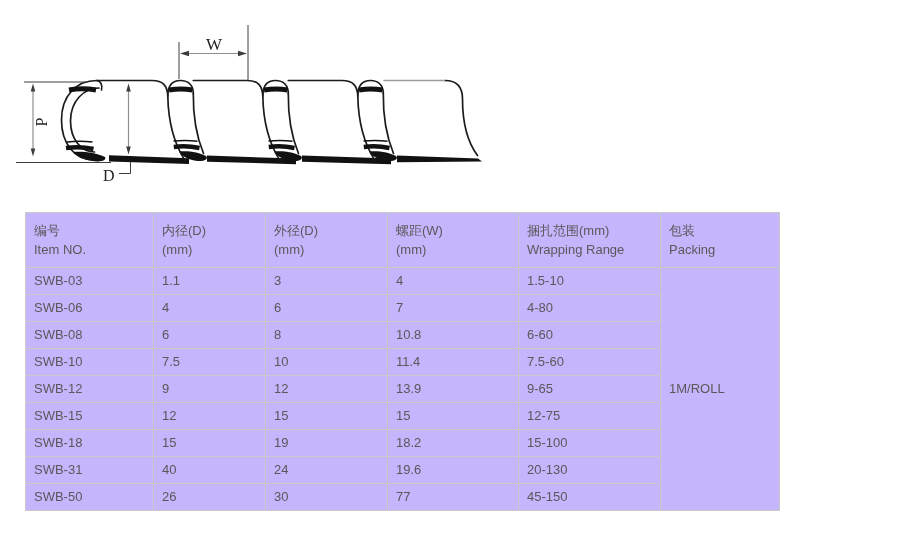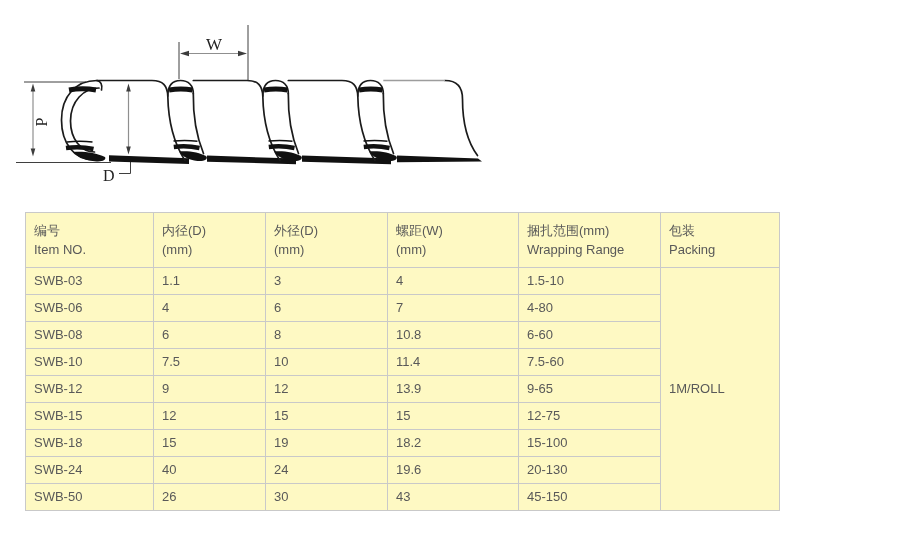--- a/index.html
+++ b/index.html
@@ -5,21 +5,21 @@
   html,body{margin:0;padding:0;background:#ffffff;}
   .canvas{
     position:relative;width:900px;height:549px;background:#ffffff;overflow:hidden;
     font-family:"Liberation Sans","DejaVu Sans",sans-serif;
   }
   .diagram{position:absolute;left:0;top:0;width:500px;height:200px;}
   .dim-label{font-family:"Liberation Serif","DejaVu Serif",serif;fill:#232323;}
   table.spec-table{
     position:absolute;left:25px;top:212px;width:754px;
     border-collapse:collapse;table-layout:fixed;
-    font-size:13px;color:#595959;background:#fef9c3;
+    font-size:13px;color:#595959;background:#c4b5fd;
   }
   .spec-table th,.spec-table td{
     border:1px solid #c9c9c9;
     text-align:left;vertical-align:middle;
     padding:0 4px 0 8px;overflow:hidden;white-space:nowrap;
     font-weight:normal;
   }
   .spec-table thead th{height:54px;}
   .spec-table thead .h-line{line-height:19px;}
   .spec-table tbody td{height:26px;line-height:26px;}
@@ -191,29 +191,29 @@
           <td>12-75</td>
         </tr>
         <tr>
           <td>SWB-18</td>
           <td>15</td>
           <td>19</td>
           <td>18.2</td>
           <td>15-100</td>
         </tr>
         <tr>
-          <td>SWB-24</td>
+          <td>SWB-31</td>
           <td>40</td>
           <td>24</td>
           <td>19.6</td>
           <td>20-130</td>
         </tr>
         <tr>
           <td>SWB-50</td>
           <td>26</td>
           <td>30</td>
-          <td>43</td>
+          <td>77</td>
           <td>45-150</td>
         </tr>
       </tbody>
   </table>
 
 </div>
 
 </body></html>

